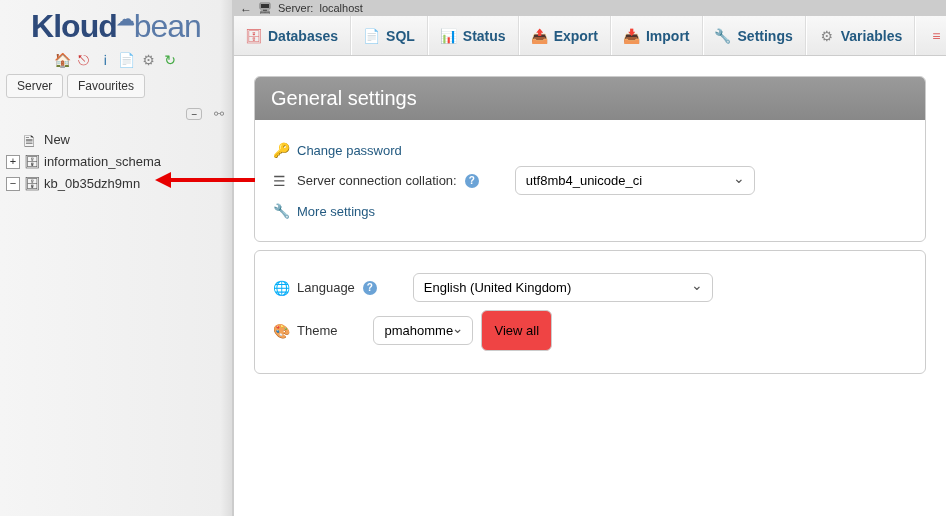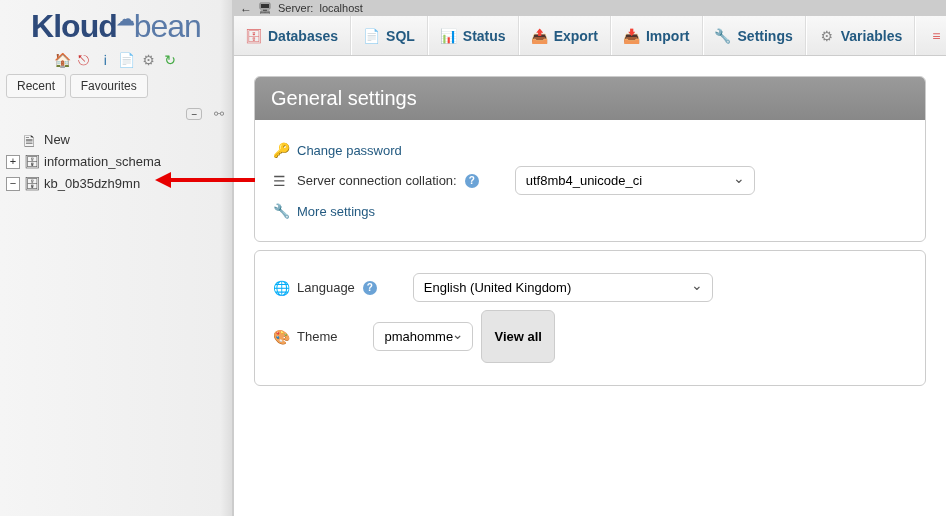--- a/index.html
+++ b/index.html
@@ -47,21 +47,21 @@
 
 .setting-row { display: flex; align-items: center; margin: 8px 0; gap: 8px; }
 .setting-row .row-icon { width: 16px; height: 16px; font-size: 14px; flex-shrink: 0; }
 .setting-row a { color: #235a81; text-decoration: none; }
 .setting-row .help-icon { width: 14px; height: 14px; border-radius: 50%; background: #6ba3d6; color: #fff; font-size: 10px; display: inline-flex; align-items: center; justify-content: center; font-weight: bold; }
 
 select, .select-like { border: 1px solid #ccc; border-radius: 6px; padding: 6px 14px 6px 10px; font-size: 13px; background: #fff; appearance: none; position: relative; cursor: pointer; }
 .select-wrap { position: relative; display: inline-block; }
 .select-wrap::after { content: "⌄"; position: absolute; right: 10px; top: 4px; font-size: 14px; pointer-events: none; color: #555; }
 
-.btn { border: 1px solid #ccc; border-radius: 6px; padding: 18px 12px; background: #e5e5e5; cursor: pointer; font-size: 13px; font-weight: bold; }
+.btn { border: 1px solid #ccc; border-radius: 6px; padding: 12px 12px; background: #ef4444; cursor: pointer; font-size: 13px; }
 
 .arrow-annotation { position: absolute; left: 155px; top: 172px; width: 100px; height: 16px; pointer-events: none; z-index: 100; }
 .arrow-body { position: absolute; right: 0; top: 6px; width: 88px; height: 4px; background: #e70000; }
 .arrow-head { position: absolute; left: 0; top: 0; width: 0; height: 0; border-top: 8px solid transparent; border-bottom: 8px solid transparent; border-right: 16px solid #e70000; }
 
 .ic { display:inline-block; }
 </style>
 </head>
 <body>
 
@@ -71,21 +71,21 @@
   </div>
   <div class="logo-icons">
     <span>🏠</span>
     <span style="color:#c33">⎋</span>
     <span style="color:#37a">ℹ</span>
     <span>📄</span>
     <span style="color:#888">⚙</span>
     <span style="color:#4a4">↻</span>
   </div>
   <div class="tree-tabs">
-    <span class="tree-tab">Recent</span>
+    <span class="tree-tab">Server</span>
     <span class="tree-tab">Favourites</span>
   </div>
   <div class="collapse-row">
     <span style="background:#eee;border:1px solid #bbb;border-radius:3px;font-size:10px;text-align:center">−</span>
     <span style="color:#888">⚯</span>
   </div>
   <div class="tree">
     <div class="tree-item">
       <span class="tree-spacer"></span>
       <span class="tree-icon ic">🗎</span>

